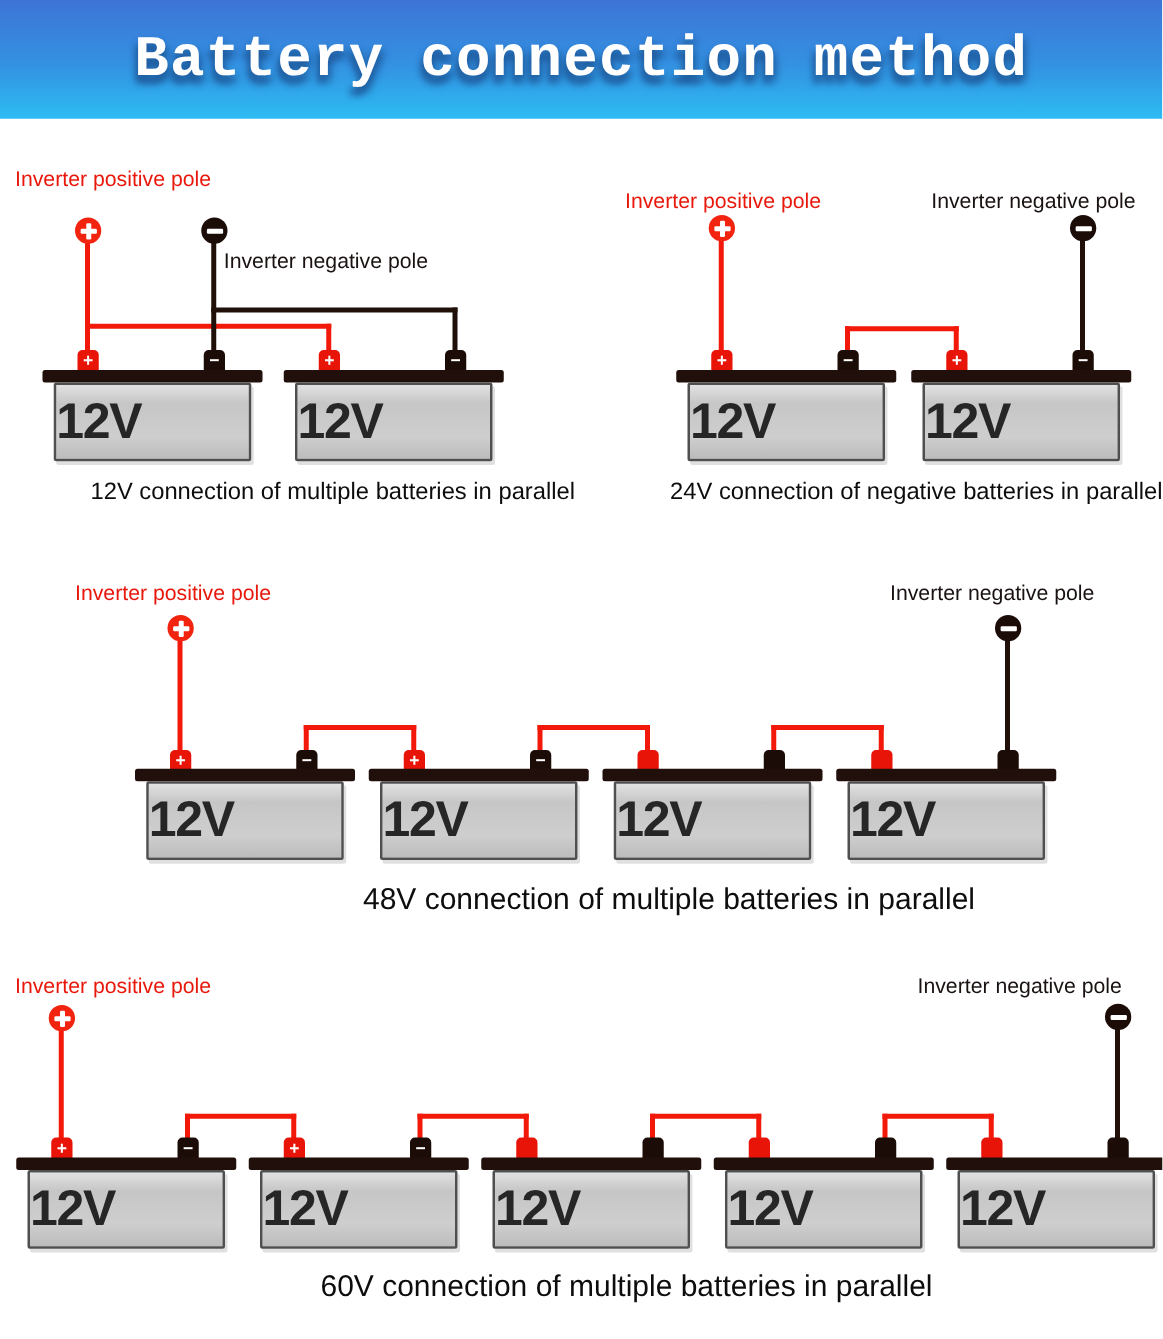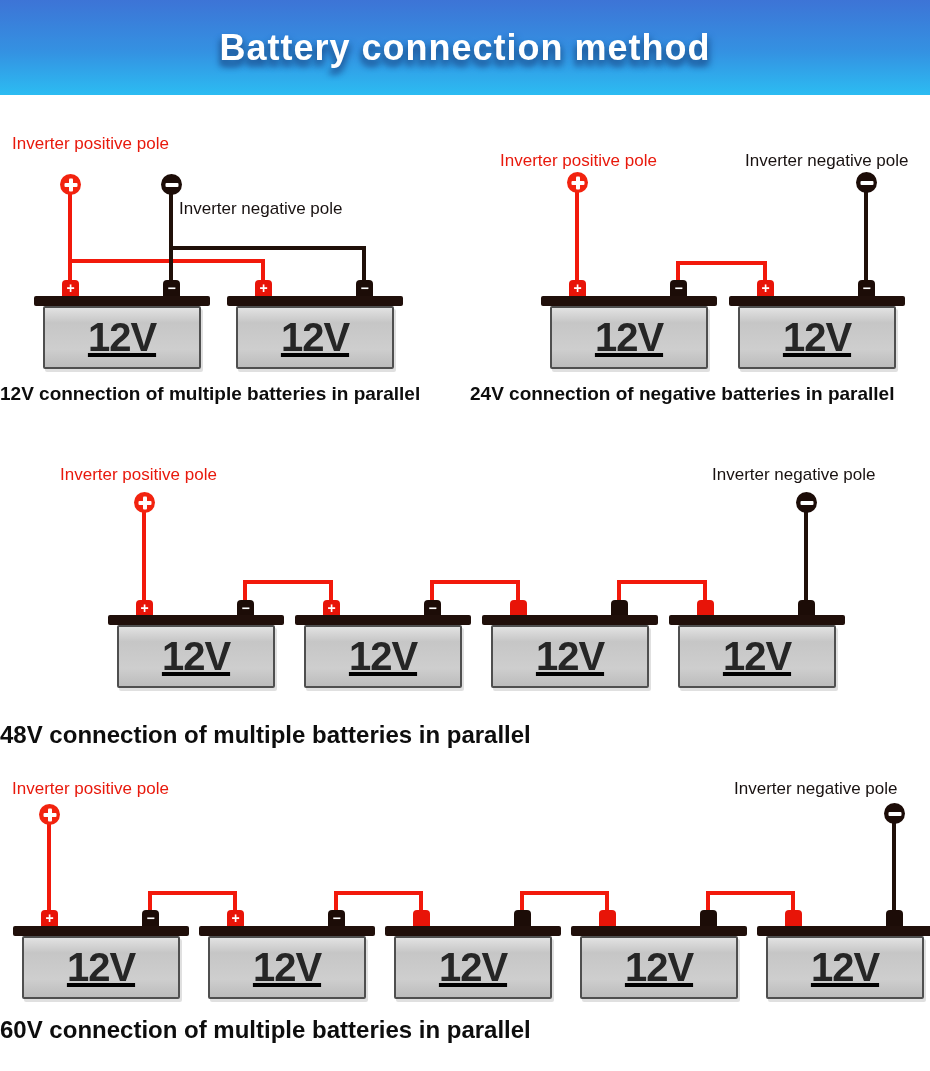--- a/index.html
+++ b/index.html
@@ -3,22 +3,22 @@
 <meta charset="utf-8">
 <title>Battery connection method</title>
 <style>
   html,body{margin:0;padding:0;background:#fff;}
   #page{position:relative;width:930px;height:1071px;background:#ffffff;overflow:hidden;
         font-family:"Liberation Sans",sans-serif;}
   
   .hdr{position:absolute;left:0;top:0;width:930px;height:95px;
        background:linear-gradient(180deg,var(--header-gradient-top) 0%,#3492e2 55%,var(--header-gradient-bottom) 100%);
        display:flex;align-items:center;justify-content:center;}
-  .hdr span{font-size:36px;font-weight:700;letter-spacing:1px;color:var(--header-text);
-       text-shadow:-2px 6px 6px var(--header-text-shadow),2px 5px 7px var(--header-text-shadow);}
+  .hdr span{font-size:46px;font-weight:700;letter-spacing:1px;color:var(--header-text);
+       text-shadow:-2px 6px 6px var(--header-text-shadow),2px 5px 7px var(--header-text-shadow);font-family:Liberation Mono, monospace;}
   
   .plbl{position:absolute;font-size:17px;white-space:nowrap;}
   .plbl.r{color:var(--label-red);}
   .plbl.k{color:#191211;}
   
   .pole{position:absolute;width:21px;height:21px;border-radius:50%;}
   .pole.r{background:var(--pole-red);}
   .pole.k{background:var(--terminal-black);}
   .pole i{position:absolute;left:50%;top:50%;transform:translate(-50%,-50%);width:13px;height:4px;background:#fff;border-radius:1px;}
   .pole b{position:absolute;left:50%;top:50%;transform:translate(-50%,-50%);width:4px;height:13px;background:#fff;border-radius:1px;}
@@ -30,24 +30,24 @@
   .term{position:absolute;width:17px;border-radius:4px 4px 0 0;text-align:center;}
   .term.r{background:var(--terminal-red);}
   .term.k{background:var(--terminal-black);}
   .term b{display:block;color:#fff;font-size:14px;font-weight:700;line-height:16px;}
   
   .bbar{position:absolute;width:176px;height:10px;background:var(--battery-bar);border-radius:2px;}
   .bbody{position:absolute;width:158px;height:63px;box-sizing:border-box;
          background:linear-gradient(180deg,#e2e2e2 0%,#c6c6c6 25%,#cecece 70%,#bcbcbc 100%);
          border:2px solid var(--battery-border);border-radius:2px;
          box-shadow:2px 3px 0 rgba(0,0,0,0.12);
-         display:flex;align-items:center;justify-content:center;text-decoration:underline;}
+         display:flex;align-items:center;justify-content:flex-start;}
   .bbody span{font-size:40px;font-weight:600;letter-spacing:-1px;color:var(--battery-text);}
   
-  .cap{position:absolute;text-align:left;color:var(--caption-text);font-weight:bold;}
+  .cap{position:absolute;text-align:right;color:var(--caption-text);}
   .c1{font-size:19px;}
   .c2{font-size:24px;}
   .sect{position:absolute;inset:0;}
 </style>
 </head>
 <body>
 
 <div id="page">
 
   <div class="hdr">
@@ -192,21 +192,21 @@
       </div>
     <div class="bbar" style="left:482px;top:615px"></div>
     <div class="bbody" style="left:491px;top:625px">
         <span>12V</span>
       </div>
     <div class="bbar" style="left:669px;top:615px"></div>
     <div class="bbody" style="left:678px;top:625px">
         <span>12V</span>
       </div>
 
-    <div class="cap c2" style="left:0;top:721px;width:780px">48V connection of multiple batteries in parallel</div>
+    <div class="cap c2" style="left:0;top:706px;width:780px">48V connection of multiple batteries in parallel</div>
   </div>
 
   <div class="sect">
     <div class="plbl r" style="left:12px;top:779px">Inverter positive pole</div>
     <div class="plbl k" style="left:734px;top:779px">Inverter negative pole</div>
 
     <i class="w r" style="left:47px;top:814px;width:4px;height:97px"></i>
     <i class="w r" style="left:148px;top:891px;width:4px;height:20px"></i>
     <i class="w r" style="left:148px;top:891px;width:89px;height:4px"></i>
     <i class="w r" style="left:233px;top:891px;width:4px;height:20px"></i>

